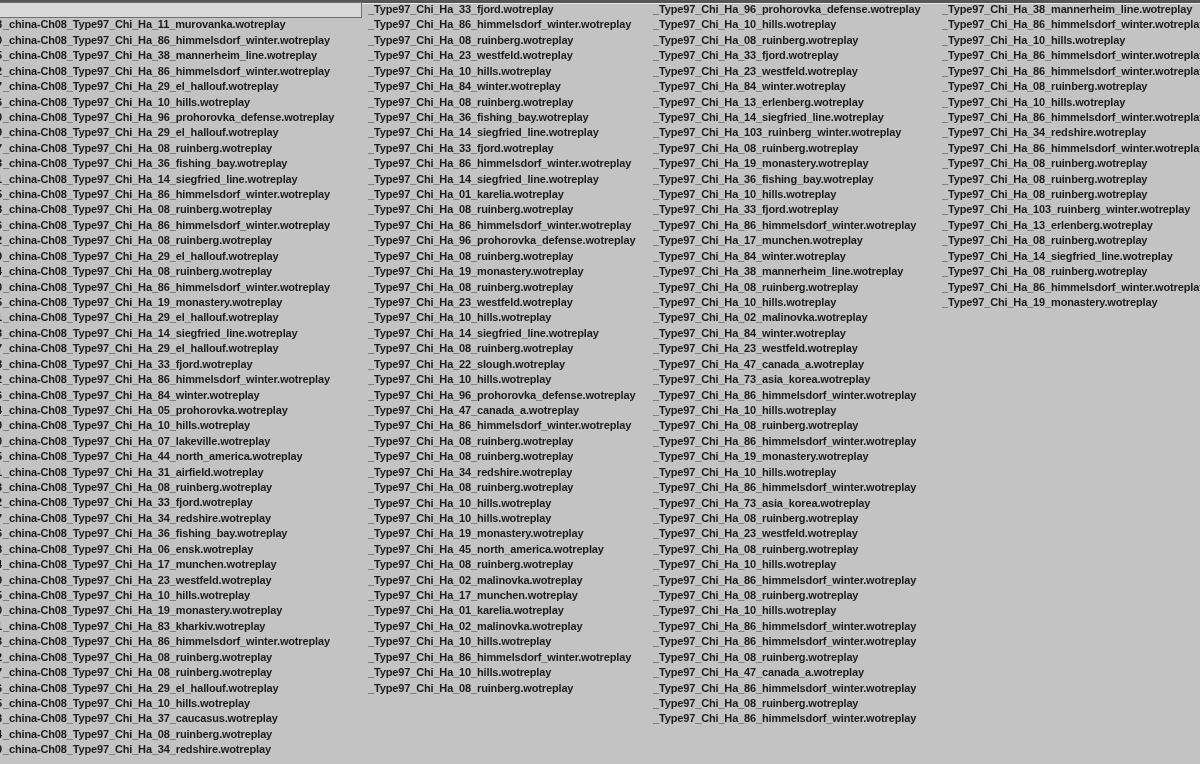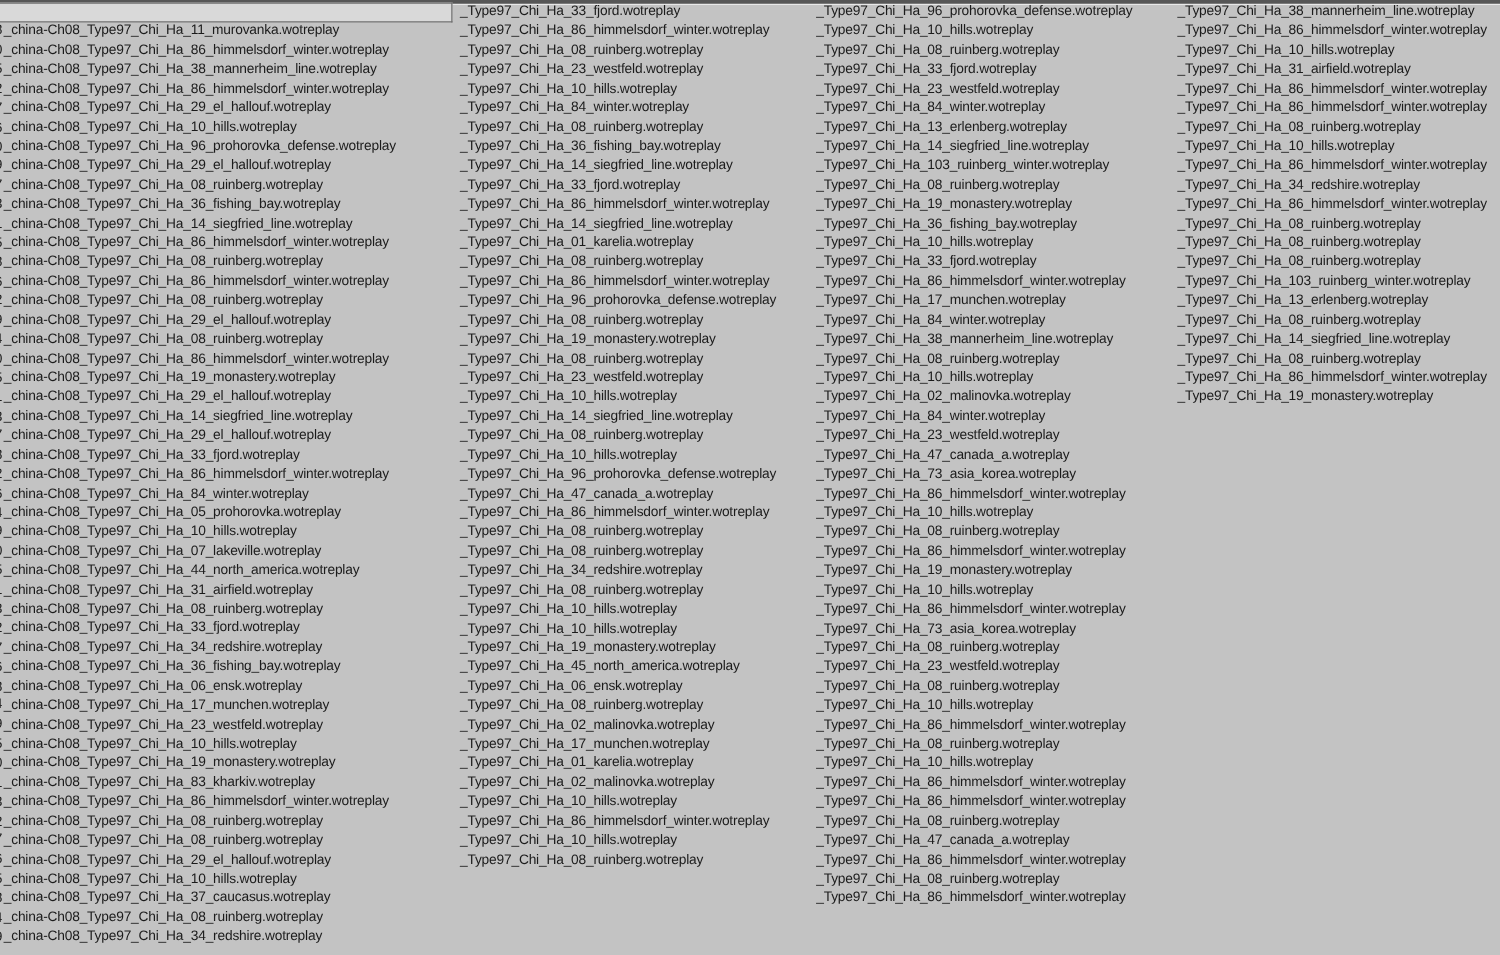--- a/index.html
+++ b/index.html
@@ -15,21 +15,21 @@
     border-bottom: 1px solid #e8e8e8;
   }
   .rename-box {
     position: absolute; left: 0; top: 2px; width: 361px; height: 14px;
     background: #d9d9d9;
     border: 1px solid #6f6f6f;
     border-left: none;
   }
   .col {
     position: absolute;
-    font-size: 11px; font-weight: 400; letter-spacing: -0.15px;
+    font-size: 11px; font-weight: 700; letter-spacing: -0.15px;
     color: #1b1b1b;
     white-space: nowrap;
   }
   .row { height: 15.43px; line-height: 15.43px; overflow: visible; }
   #col-1 { left: 0;     top: 17.4px; width: 365px; }
   #col-2 { left: 367px; top: 2px;    width: 285px; }
   #col-3 { left: 652px; top: 2px;    width: 288px; }
   #col-4 { left: 941px; top: 2px;    width: 259px; overflow: hidden; }
   #col-4 .row { overflow: hidden; }
   .frag {
@@ -112,33 +112,33 @@
     <div class="row"><span class="nm">_Type97_Chi_Ha_08_ruinberg.wotreplay</span></div>
     <div class="row"><span class="nm">_Type97_Chi_Ha_86_himmelsdorf_winter.wotreplay</span></div>
     <div class="row"><span class="nm">_Type97_Chi_Ha_96_prohorovka_defense.wotreplay</span></div>
     <div class="row"><span class="nm">_Type97_Chi_Ha_08_ruinberg.wotreplay</span></div>
     <div class="row"><span class="nm">_Type97_Chi_Ha_19_monastery.wotreplay</span></div>
     <div class="row"><span class="nm">_Type97_Chi_Ha_08_ruinberg.wotreplay</span></div>
     <div class="row"><span class="nm">_Type97_Chi_Ha_23_westfeld.wotreplay</span></div>
     <div class="row"><span class="nm">_Type97_Chi_Ha_10_hills.wotreplay</span></div>
     <div class="row"><span class="nm">_Type97_Chi_Ha_14_siegfried_line.wotreplay</span></div>
     <div class="row"><span class="nm">_Type97_Chi_Ha_08_ruinberg.wotreplay</span></div>
+    <div class="row"><span class="nm">_Type97_Chi_Ha_22_slough.wotreplay</span></div>
     <div class="row"><span class="nm">_Type97_Chi_Ha_10_hills.wotreplay</span></div>
     <div class="row"><span class="nm">_Type97_Chi_Ha_96_prohorovka_defense.wotreplay</span></div>
     <div class="row"><span class="nm">_Type97_Chi_Ha_47_canada_a.wotreplay</span></div>
     <div class="row"><span class="nm">_Type97_Chi_Ha_86_himmelsdorf_winter.wotreplay</span></div>
     <div class="row"><span class="nm">_Type97_Chi_Ha_08_ruinberg.wotreplay</span></div>
     <div class="row"><span class="nm">_Type97_Chi_Ha_08_ruinberg.wotreplay</span></div>
     <div class="row"><span class="nm">_Type97_Chi_Ha_34_redshire.wotreplay</span></div>
     <div class="row"><span class="nm">_Type97_Chi_Ha_08_ruinberg.wotreplay</span></div>
     <div class="row"><span class="nm">_Type97_Chi_Ha_10_hills.wotreplay</span></div>
     <div class="row"><span class="nm">_Type97_Chi_Ha_10_hills.wotreplay</span></div>
     <div class="row"><span class="nm">_Type97_Chi_Ha_19_monastery.wotreplay</span></div>
     <div class="row"><span class="nm">_Type97_Chi_Ha_45_north_america.wotreplay</span></div>
-    <div class="row"><span class="nm">_Type97_Chi_Ha_06_ensk.wotreplay</span></div>
     <div class="row"><span class="nm">_Type97_Chi_Ha_08_ruinberg.wotreplay</span></div>
     <div class="row"><span class="nm">_Type97_Chi_Ha_02_malinovka.wotreplay</span></div>
     <div class="row"><span class="nm">_Type97_Chi_Ha_17_munchen.wotreplay</span></div>
     <div class="row"><span class="nm">_Type97_Chi_Ha_01_karelia.wotreplay</span></div>
     <div class="row"><span class="nm">_Type97_Chi_Ha_02_malinovka.wotreplay</span></div>
     <div class="row"><span class="nm">_Type97_Chi_Ha_10_hills.wotreplay</span></div>
     <div class="row"><span class="nm">_Type97_Chi_Ha_86_himmelsdorf_winter.wotreplay</span></div>
     <div class="row"><span class="nm">_Type97_Chi_Ha_10_hills.wotreplay</span></div>
     <div class="row"><span class="nm">_Type97_Chi_Ha_08_ruinberg.wotreplay</span></div>
   </div>
@@ -188,21 +188,20 @@
     <div class="row"><span class="nm">_Type97_Chi_Ha_08_ruinberg.wotreplay</span></div>
     <div class="row"><span class="nm">_Type97_Chi_Ha_47_canada_a.wotreplay</span></div>
     <div class="row"><span class="nm">_Type97_Chi_Ha_86_himmelsdorf_winter.wotreplay</span></div>
     <div class="row"><span class="nm">_Type97_Chi_Ha_08_ruinberg.wotreplay</span></div>
     <div class="row"><span class="nm">_Type97_Chi_Ha_86_himmelsdorf_winter.wotreplay</span></div>
   </div>
 <div class="col" id="col-4">
     <div class="row"><span class="nm">_Type97_Chi_Ha_38_mannerheim_line.wotreplay</span></div>
     <div class="row"><span class="nm">_Type97_Chi_Ha_86_himmelsdorf_winter.wotreplay</span></div>
     <div class="row"><span class="nm">_Type97_Chi_Ha_10_hills.wotreplay</span></div>
-    <div class="row"><span class="nm">_Type97_Chi_Ha_31_airfield.wotreplay</span></div>
     <div class="row"><span class="nm">_Type97_Chi_Ha_86_himmelsdorf_winter.wotreplay</span></div>
     <div class="row"><span class="nm">_Type97_Chi_Ha_86_himmelsdorf_winter.wotreplay</span></div>
     <div class="row"><span class="nm">_Type97_Chi_Ha_08_ruinberg.wotreplay</span></div>
     <div class="row"><span class="nm">_Type97_Chi_Ha_10_hills.wotreplay</span></div>
     <div class="row"><span class="nm">_Type97_Chi_Ha_86_himmelsdorf_winter.wotreplay</span></div>
     <div class="row"><span class="nm">_Type97_Chi_Ha_34_redshire.wotreplay</span></div>
     <div class="row"><span class="nm">_Type97_Chi_Ha_86_himmelsdorf_winter.wotreplay</span></div>
     <div class="row"><span class="nm">_Type97_Chi_Ha_08_ruinberg.wotreplay</span></div>
     <div class="row"><span class="nm">_Type97_Chi_Ha_08_ruinberg.wotreplay</span></div>
     <div class="row"><span class="nm">_Type97_Chi_Ha_08_ruinberg.wotreplay</span></div>

